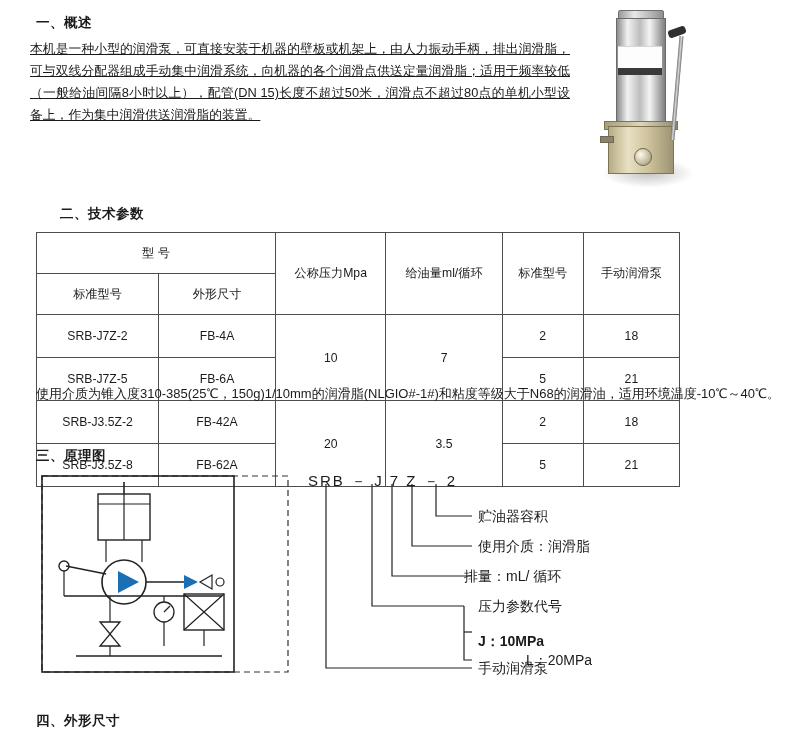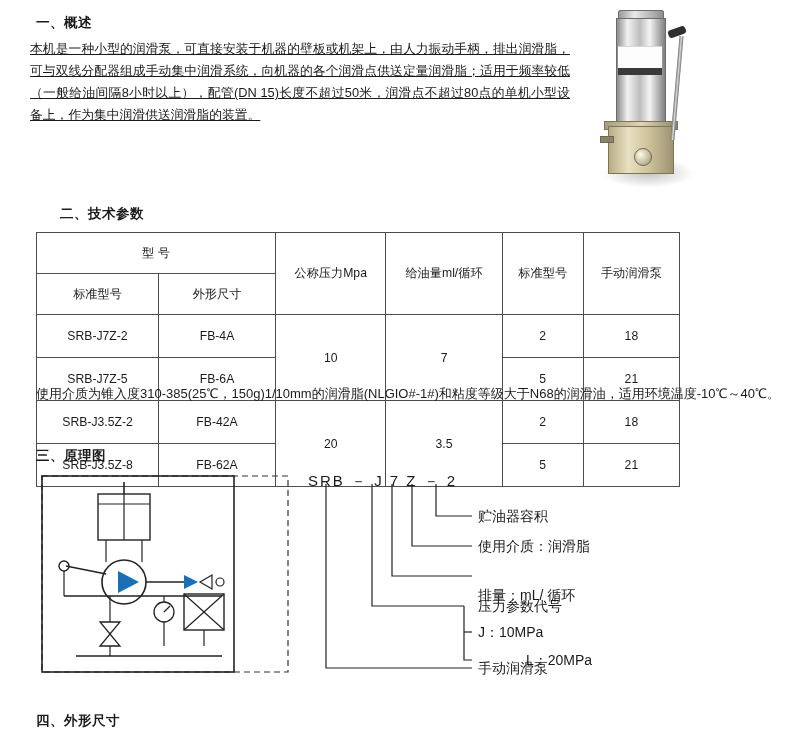--- a/index.html
+++ b/index.html
@@ -293,22 +293,22 @@
       <path d="M72 24 L72 146 L164 146" fill="none" stroke="#222" stroke-width="1.2"></path>
 
       <path d="M164 146 L164 200 L172 200" fill="none" stroke="#222" stroke-width="1.2"></path>
       <line x1="164" y1="172" x2="172" y2="172" stroke="#222" stroke-width="1.2"></line>
 
       <path d="M26 24 L26 208 L172 208" fill="none" stroke="#222" stroke-width="1.2"></path>
     </svg>
 
     <div class="lbl" style="left:178px; top:48px;">贮油器容积</div>
     <div class="lbl" style="left:178px; top:78px;">使用介质：润滑脂</div>
-    <div class="lbl" style="left:178px; top:108px;margin-top:19px;">排量：mL/ 循环</div>
+    <div class="lbl" style="left:164px; top:108px;">排量：mL/ 循环</div>
     <div class="lbl" style="left:178px; top:138px;">压力参数代号</div>
-    <div class="lbl" style="left:178px; top:164px;">J：10MPa</div>
+    <div class="lbl" style="left:178px; top:173px;font-weight:bold;">J：10MPa</div>
     <div class="lbl" style="left:178px; top:192px;margin-left:48px;">L：20MPa</div>
     <div class="lbl" style="left:178px; top:200px;">手动润滑泵</div>
   </div>
 
   <div class="section-title" id="sec4-title">四、外形尺寸</div>
 
 </div>
 
 </body></html>

